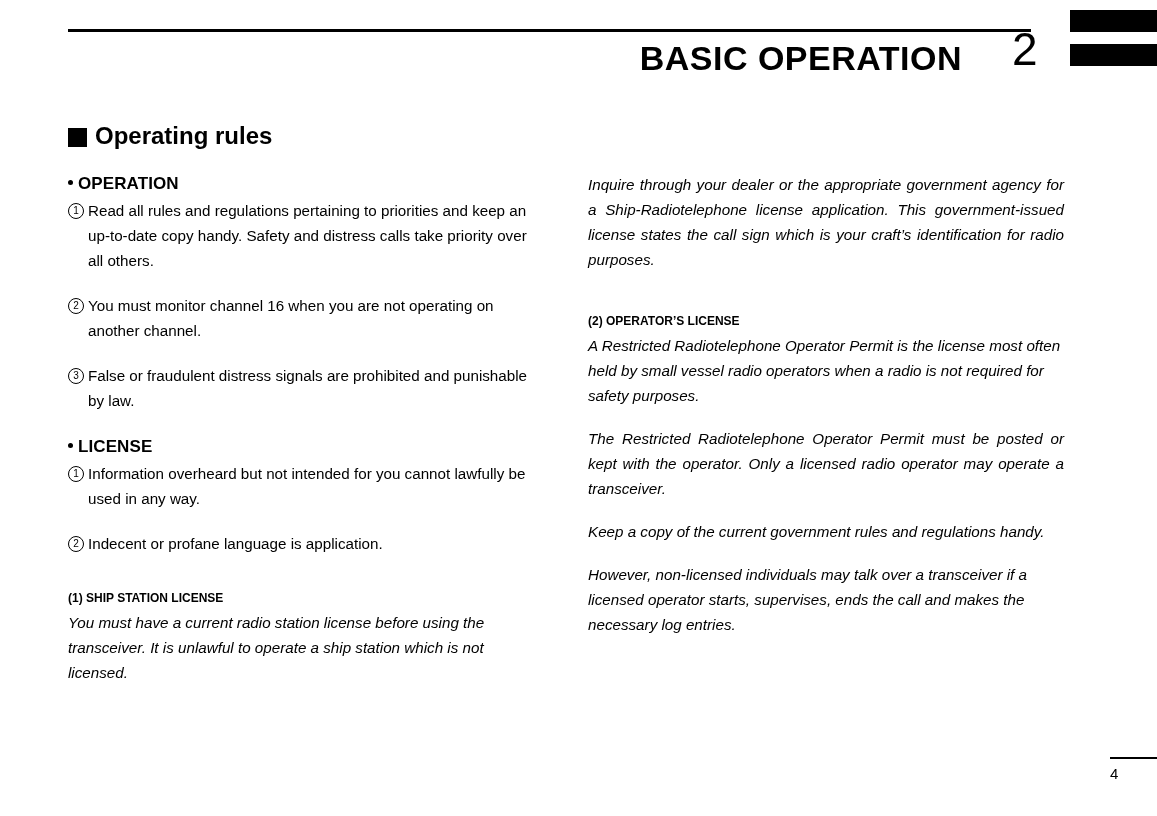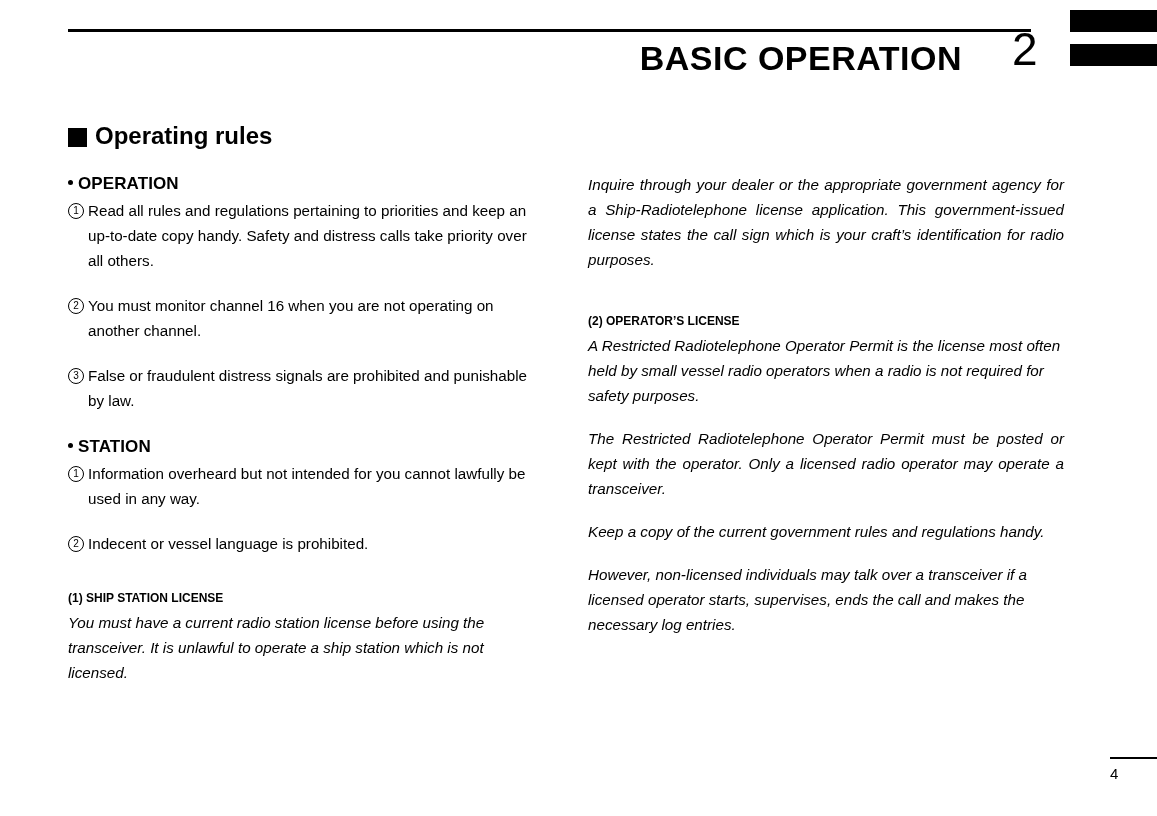--- a/index.html
+++ b/index.html
@@ -216,31 +216,31 @@
   </div>
 
   <div class="numitem">
     <div class="marker"><span class="circle-num">3</span></div>
     <div class="body">False or fraudulent distress signals are prohibited and punishable by law.</div>
   </div>
 
   <div class="spacer-lg"></div>
 
   <h3 class="sub">
-    <span class="dot"></span><span>STATION</span>
+    <span class="dot"></span><span>LICENSE</span>
   </h3>
 
   <div class="numitem">
     <div class="marker"><span class="circle-num">1</span></div>
     <div class="body">Information overheard but not intended for you cannot lawfully be used in any way.</div>
   </div>
 
   <div class="numitem">
     <div class="marker"><span class="circle-num">2</span></div>
-    <div class="body">Indecent or vessel language is prohibited.</div>
+    <div class="body">Indecent or profane language is application.</div>
   </div>
 
   <div class="spacer-lg"></div>
   <div class="spacer-sm"></div>
 
 
   <h4 class="subsub">(1)   SHIP STATION LICENSE</h4>
 
   <p class="body-par nojust">You must have a current radio station license before using the transceiver. It is unlawful to operate a ship station which is not licensed.</p>
 </div>

